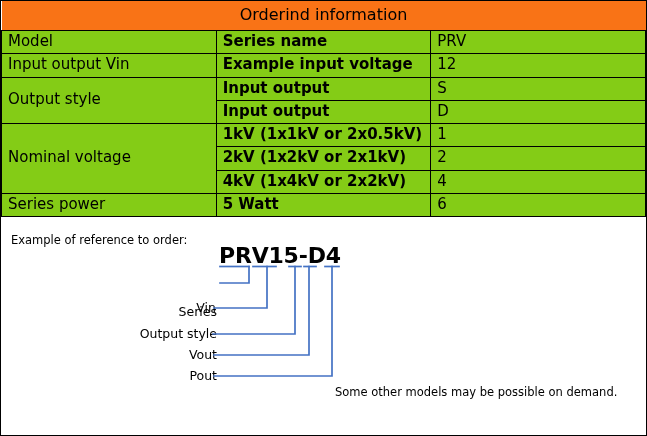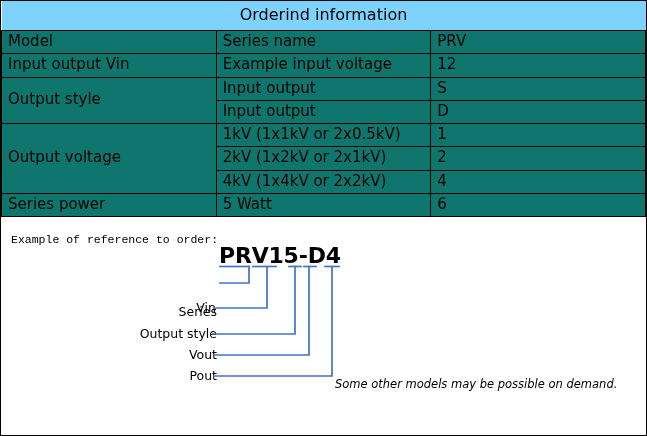--- a/index.html
+++ b/index.html
@@ -33,28 +33,28 @@
     margin: 0;
   }
   table.order-table td {
     border: 1px solid #000000;
     padding: 2px 6px 3px 6px;
     font-size: 15px;
     line-height: 1.15;
     vertical-align: middle;
     white-space: nowrap;
     overflow: hidden;
-    background: #0f766e;
+    background: #84cc16;
   }
   td.col-a { width: 214px; }
-  td.col-b { width: 297px; }
+  td.col-b { width: 297px; font-weight: bold; }
   td.col-c { width: 130px; }
 
   tr.hdr td {
-    background: #7dd3fc;
+    background: #f97316;
     text-align: center;
     font-size: 16px;
     height: 24px;
     border-top: none;
     border-left: none;
     border-right: none;
   }
   tr.r { height: 21px; }
 
   
@@ -65,41 +65,39 @@
     background: #ffffff;
     overflow: hidden;
   }
   .example-caption {
     position: absolute;
     left: 10px;
     top: 17px;
     font-size: 11.5px;
     line-height: 1.1;
     white-space: nowrap;
-    font-family: Liberation Mono, monospace;
   }
   .model-code {
     position: absolute;
     left: 218px;
     top: 26px;
     font-size: 22px;
     font-weight: bold;
     letter-spacing: -0.2px;
     white-space: nowrap;
     
     width: 122px;
     overflow: hidden;
   }
   .footnote {
     position: absolute;
     left: 334px;
-    top: 160px;
+    top: 168px;
     font-size: 11.5px;
     white-space: nowrap;
-    font-style: italic;
   }
 
   .leader-label {
     position: absolute;
     font-size: 12.5px;
     line-height: 1;
     white-space: nowrap;
     text-align: right;
   }
   .lbl-series      { right: 429px; top: 60px; margin-top: 29px; }
@@ -144,21 +142,21 @@
         <td class="col-a" rowspan="2">Output style</td>
         <td class="col-b">Input output</td>
         <td class="col-c">S</td>
       </tr>
       <tr class="r">
         <td class="col-b">Input output</td>
         <td class="col-c">D</td>
       </tr>
 
       <tr class="r">
-        <td class="col-a" rowspan="3">Output voltage</td>
+        <td class="col-a" rowspan="3">Nominal voltage</td>
         <td class="col-b">1kV (1x1kV or 2x0.5kV)</td>
         <td class="col-c">1</td>
       </tr>
       <tr class="r">
         <td class="col-b">2kV (1x2kV or 2x1kV)</td>
         <td class="col-c">2</td>
       </tr>
       <tr class="r">
         <td class="col-b">4kV (1x4kV or 2x2kV)</td>
         <td class="col-c">4</td>

